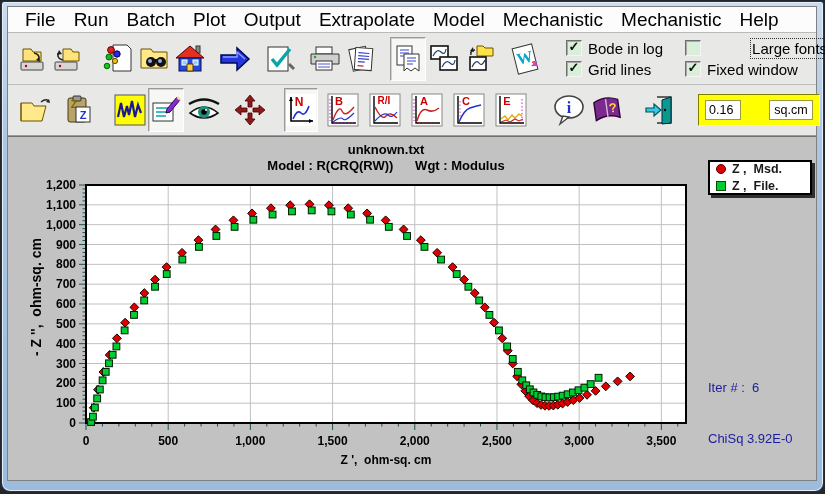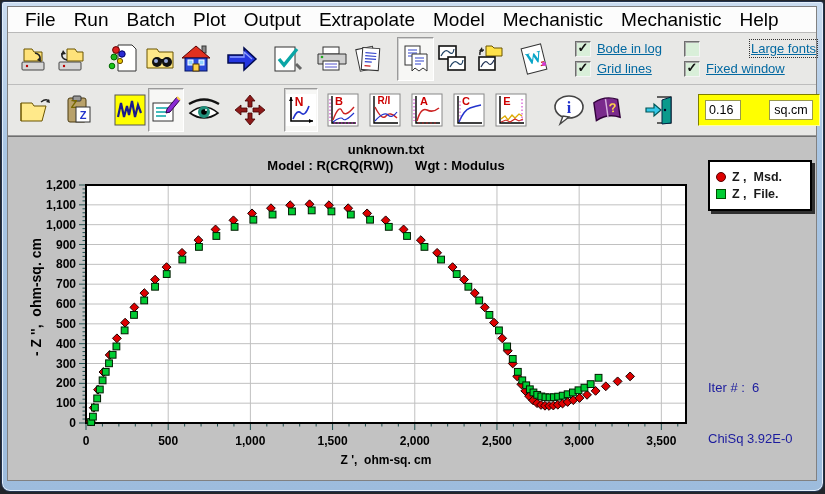--- a/index.html
+++ b/index.html
@@ -24,21 +24,21 @@
   .tbtn.pressed{background:#f7f7f5;border:1px solid;border-color:#9a9a9a #ffffff #ffffff #9a9a9a;
        box-shadow:inset 1px 1px 0 #d0d0d0;}
   .tbtn svg{display:block;}
   .gap8{margin-left:8px;} .gap16{margin-left:16px;} .gap22{margin-left:22px;}
   
   .chkgroup{display:flex;flex-direction:column;justify-content:center;gap:4px;height:100%;}
   .cb{display:flex;align-items:center;gap:6px;cursor:pointer;}
   .cb .box{width:14px;height:14px;background:#d9efd9;border:1px solid;
        border-color:#6e6e6e #f4f4f4 #f4f4f4 #6e6e6e;box-shadow:inset 1px 1px 0 #a9a9a9;
        font-size:13px;line-height:12px;font-weight:bold;color:#111;text-align:center;}
-  .cb .lbl{font-size:13px;color:#0369a1;white-space:nowrap;text-decoration:underline;}
+  .cb .lbl{font-size:15px;color:#000000;white-space:nowrap;}
   .cb.focused .lbl{outline:1px dotted #333;outline-offset:1px;margin-left:45px;}
   
   .areafield{margin-left:18px;width:108px;height:30px;background:#ffff00;
        border:1px solid;border-color:#7e7e00 #ffffa0 #ffffa0 #7e7e00;
        display:flex;align-items:center;justify-content:space-between;padding:0 6px;gap:28px;}
   .areafield .val{width:34px;height:18px;background:#fff;border:1px solid #9a9a4a;
        font-size:12.5px;color:#000;display:flex;align-items:center;padding-left:3px;}
   .areafield .unit{width:46px;height:18px;background:#fff;border:1px solid #9a9a4a;
        font-size:12.5px;color:#000;display:flex;align-items:center;justify-content:center;}
   
@@ -49,21 +49,21 @@
   .ctitle.l1{top:5px;font-size:13px;}
   .ctitle.l2{top:21px;font-size:13px;}
   #plot{position:absolute;left:0;top:0;}
   .tick{font-family:"Liberation Sans",sans-serif;font-size:12px;font-weight:bold;fill:#000;}
   .axlabel-x{position:absolute;left:78px;width:600px;top:316px;text-align:center;
        font-size:12px;font-weight:bold;color:#000;white-space:pre;}
   .axlabel-y{position:absolute;left:-62px;top:152px;width:180px;text-align:center;
        transform:rotate(-90deg);font-size:14px;font-weight:bold;color:#000;white-space:pre;}
   .legend{position:absolute;left:700px;top:23px;width:88px;background:#fff;
        border:2px solid #000;box-shadow:3px 3px 0 rgba(10,10,10,.8);
-       padding:8px 6px;display:flex;flex-direction:column;gap:3px;}
+       padding:0 6px;display:flex;flex-direction:column;gap:3px;}
   .legrow{display:flex;align-items:center;gap:6px;font-size:12.5px;font-weight:600;
        color:#1a1a1a;white-space:pre;}
   .legmark{width:8px;height:8px;flex:0 0 auto;}
   .legmark.msd{background:#dd0000;border:1px solid #550000;border-radius:50%;}
   .legmark.calc{background:#00cc33;border:1px solid #004d00;}
   .iterbox{position:absolute;left:700px;top:208px;color:#1b1b9e;font-size:13px;
        line-height:17px;white-space:pre;}
 </style>
 </head>
 <body>

